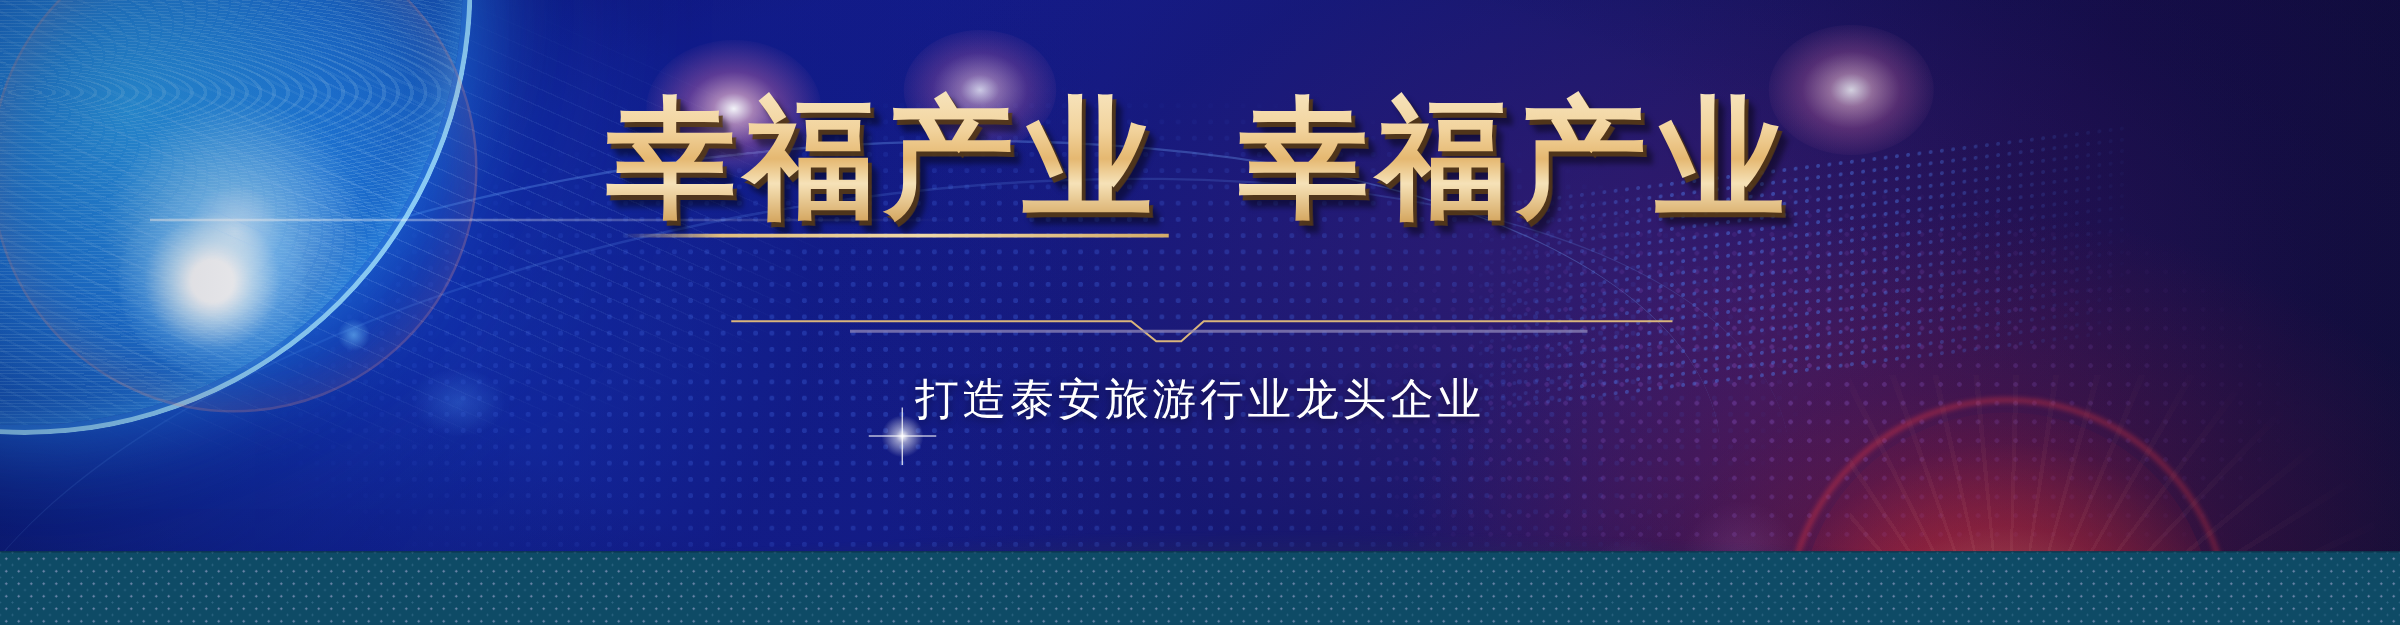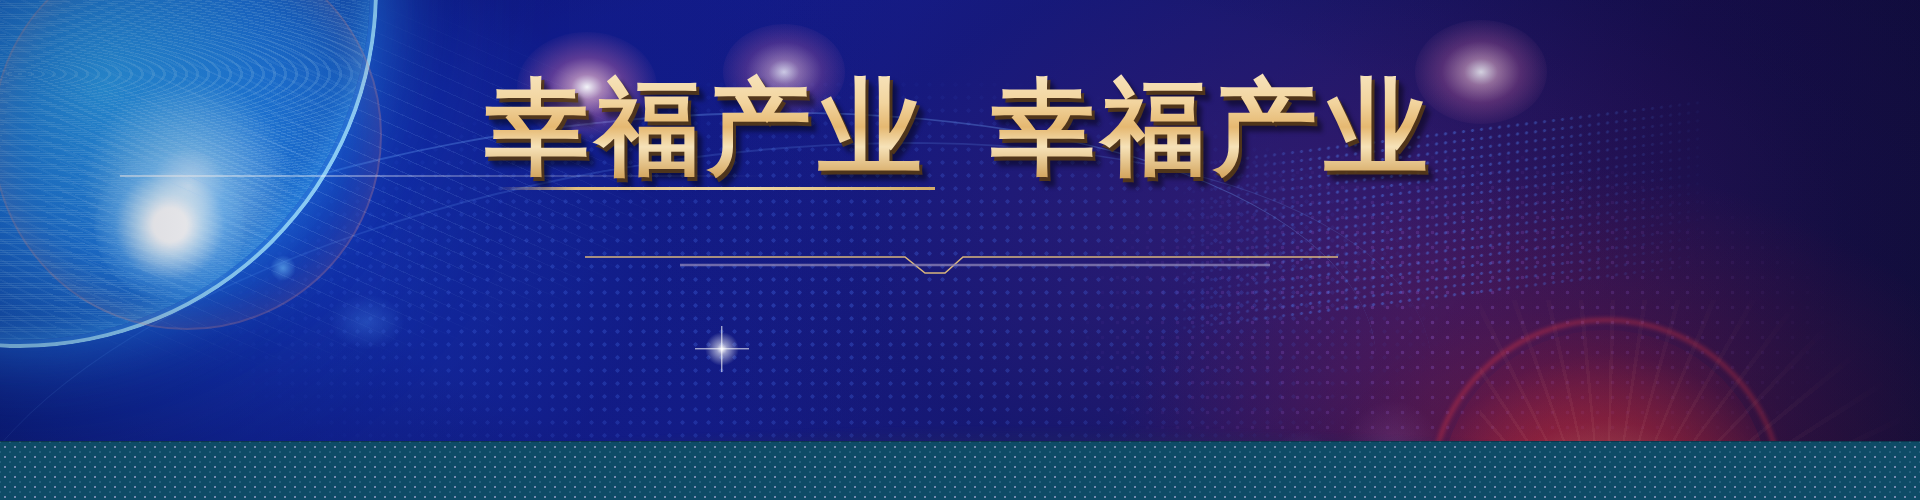--- a/index.html
+++ b/index.html
@@ -256,16 +256,17 @@
       </div>
     </div>
 
     <div class="divider">
       <svg width="1920" height="34" viewBox="0 0 1920 34" aria-hidden="true">
         <polyline points="585,9 905,9 925,25 945,25 963,9 1338,9" fill="none" stroke="#d9b57c" stroke-width="1.6"></polyline>
         <line x1="680" y1="17" x2="1270" y2="17" stroke="#8f86b8" stroke-width="2.4" opacity="0.75"></line>
       </svg>
     </div>
 
+    <div class="subtitle">打造泰安旅游行业龙头企业</div>
   </div>
 
   <div class="bottom-bar"></div>
 </div>
 
 </body></html>

